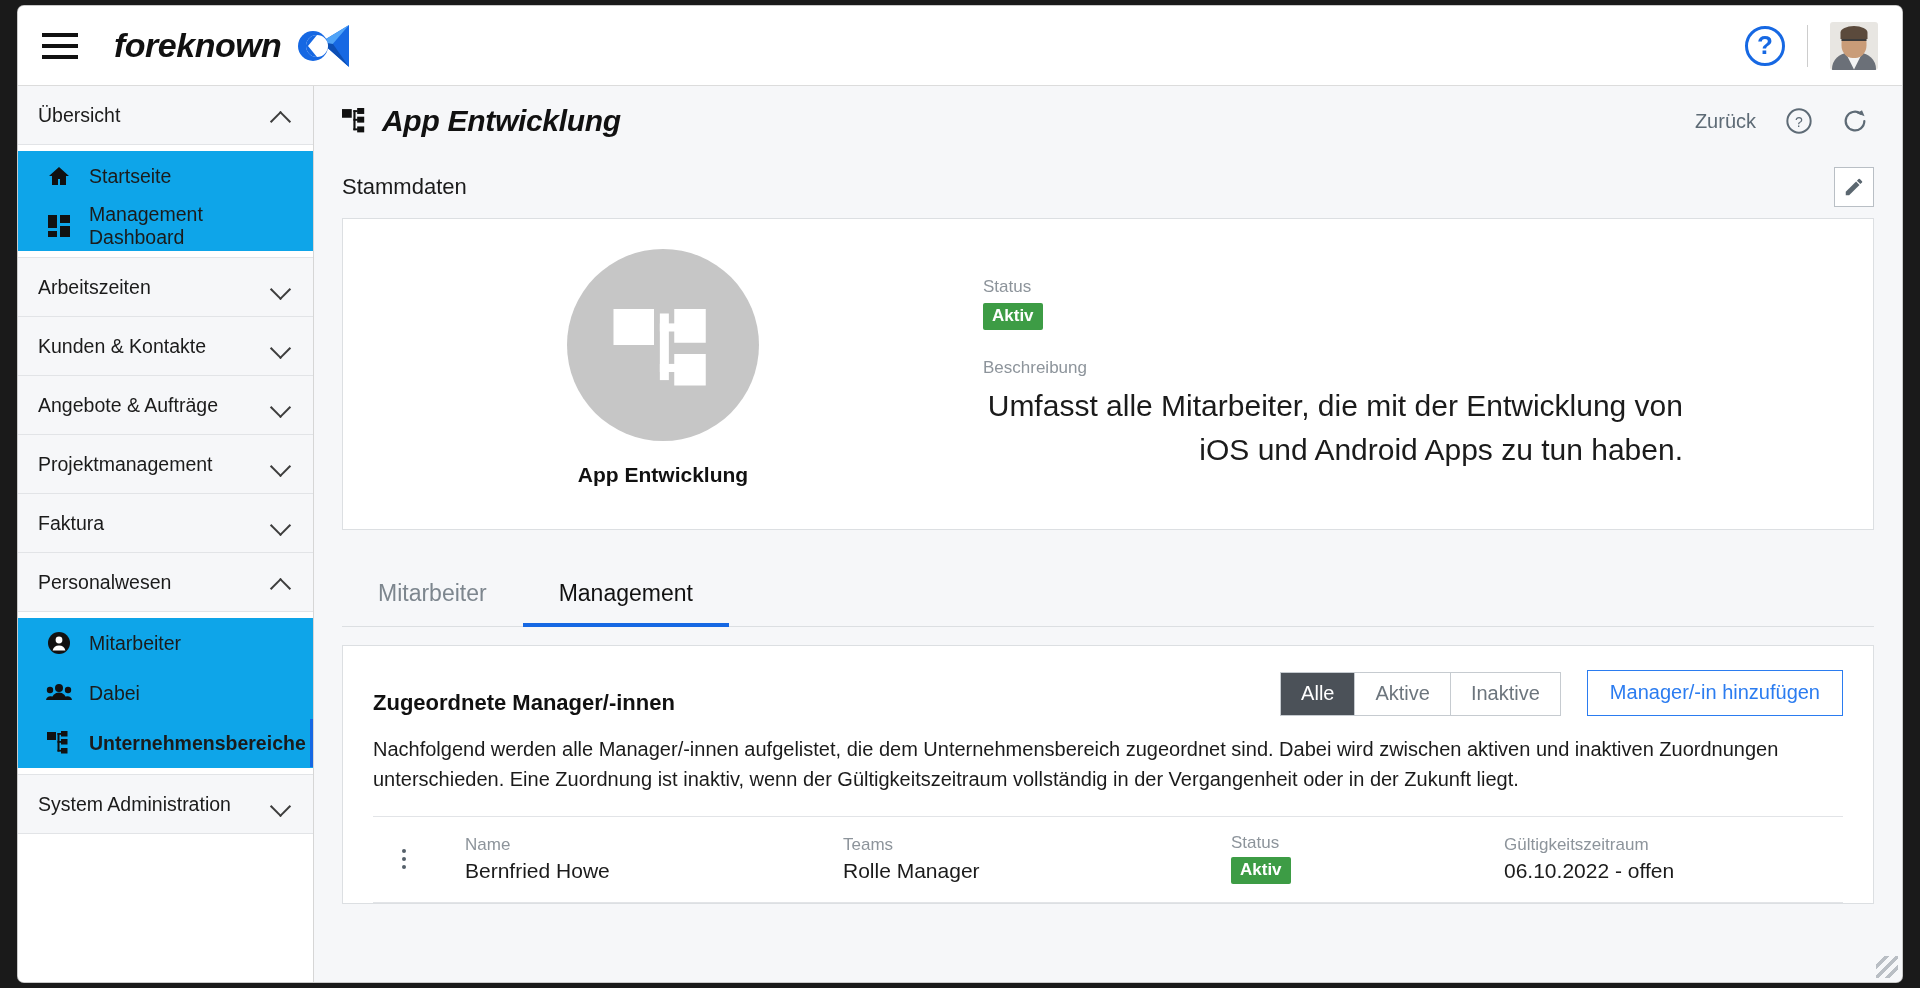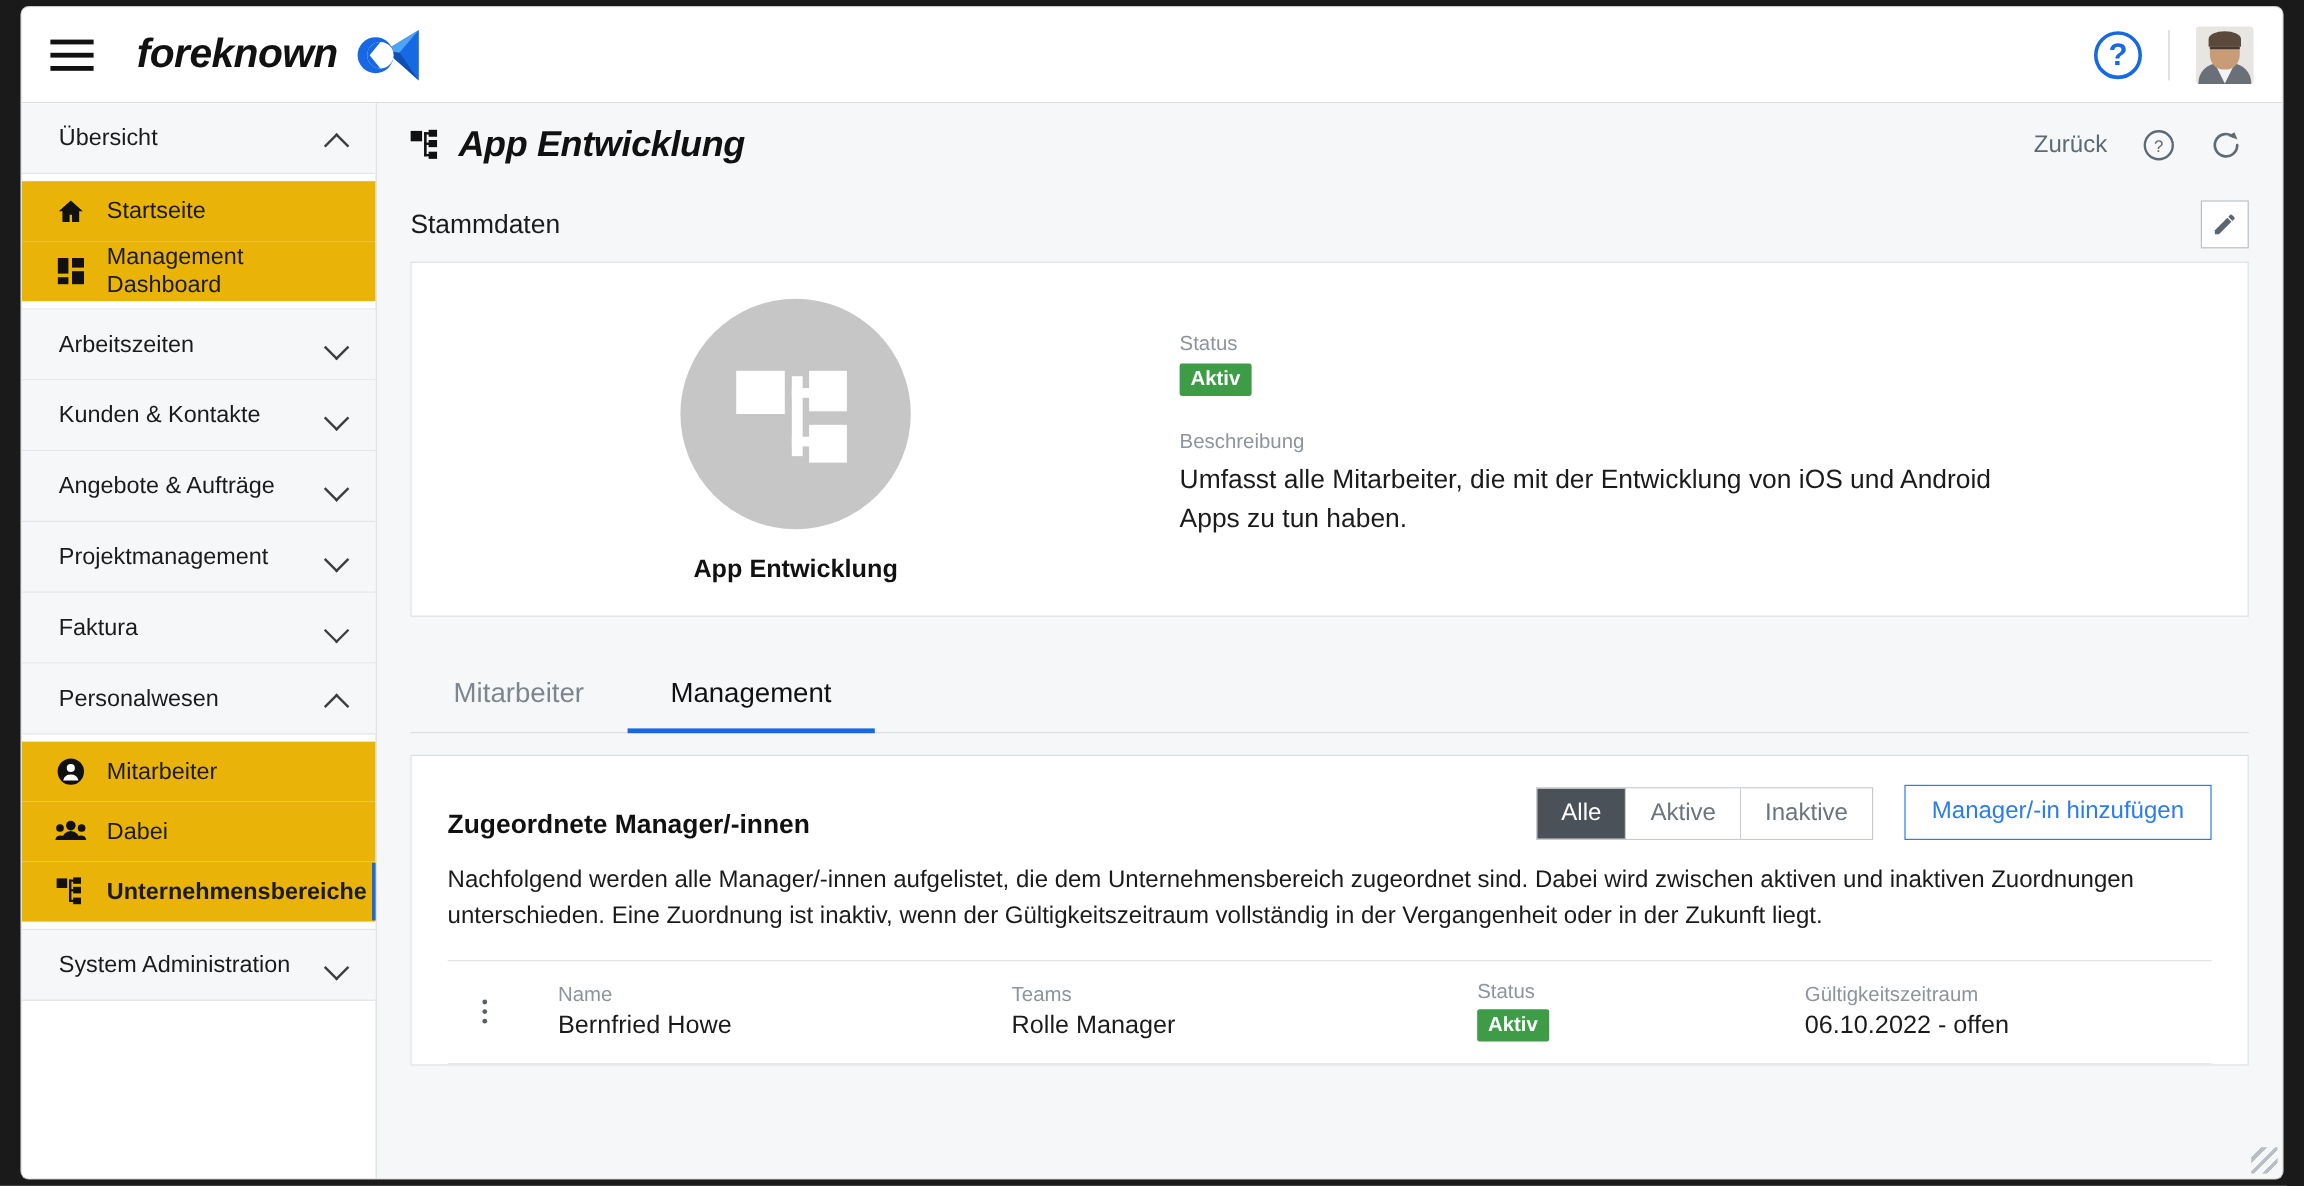--- a/index.html
+++ b/index.html
@@ -106,38 +106,38 @@
     background: #ffffff;
     border-right: 1px solid #d6d6d6;
     overflow: hidden;
     position: relative;
   }
   .sb-group {
     height: 59px;
     background: #f6f7f9;
     border-bottom: 1px solid #e2e4e7;
     display: flex; align-items: center;
-    padding: 0 22px 0 31px;
+    padding: 0 22px 0 20px;
     cursor: pointer;
   }
   .sb-group .label { font-size: 19.5px; color: #1b1b1b; flex: 1 1 auto; }
   .chev { width: 20px; height: 12px; position: relative; flex: 0 0 20px; }
   .chev::before {
     content: ""; position: absolute; left: 2px; top: 1px;
     width: 13px; height: 13px;
     border-right: 2.4px solid #3d3d3d;
     border-bottom: 2.4px solid #3d3d3d;
     transform: rotate(45deg);
   }
   .chev.up::before { transform: rotate(-135deg); top: 5px; }
   .sb-item {
     height: 50px;
     display: flex; align-items: center;
     padding: 0 22px 0 28px;
-    background: #eab308;
+    background: #0ea5e9;
     cursor: pointer;
     position: relative;
   }
   .sb-item .ic {
     width: 26px; height: 26px; flex: 0 0 26px;
     display: flex; align-items: center; justify-content: center;
     margin-right: 17px;
   }
   .sb-item .label { font-size: 19.5px; color: #1b1b1b; }
   .sb-item.active .label { font-weight: 700; }
@@ -212,21 +212,21 @@
   .card-right {
     flex: 1 1 auto; padding: 58px 40px 30px 0;
   }
   .fld-label { font-size: 17px; color: #8d949b; margin-bottom: 6px; }
   .badge-green {
     display: inline-block; background: #3d9c45; color: #fff;
     font-size: 17px; font-weight: 700; padding: 3px 9px 4px; border-radius: 2px;
   }
   .fld-block { margin-bottom: 28px; }
   .fld-value {
-    font-size: 22px; color: #1b1b1b; line-height: 1.45; max-width: 700px;
+    font-size: 30px; color: #1b1b1b; line-height: 1.45; max-width: 700px; text-align: right;
   }
 
   
   .tabs {
     display: flex; margin: 36px 28px 0 28px;
     border-bottom: 1px solid #dcdfe2;
   }
   .tab {
     padding: 14px 36px 16px;
     font-size: 23px; color: #7d868e; cursor: pointer;

